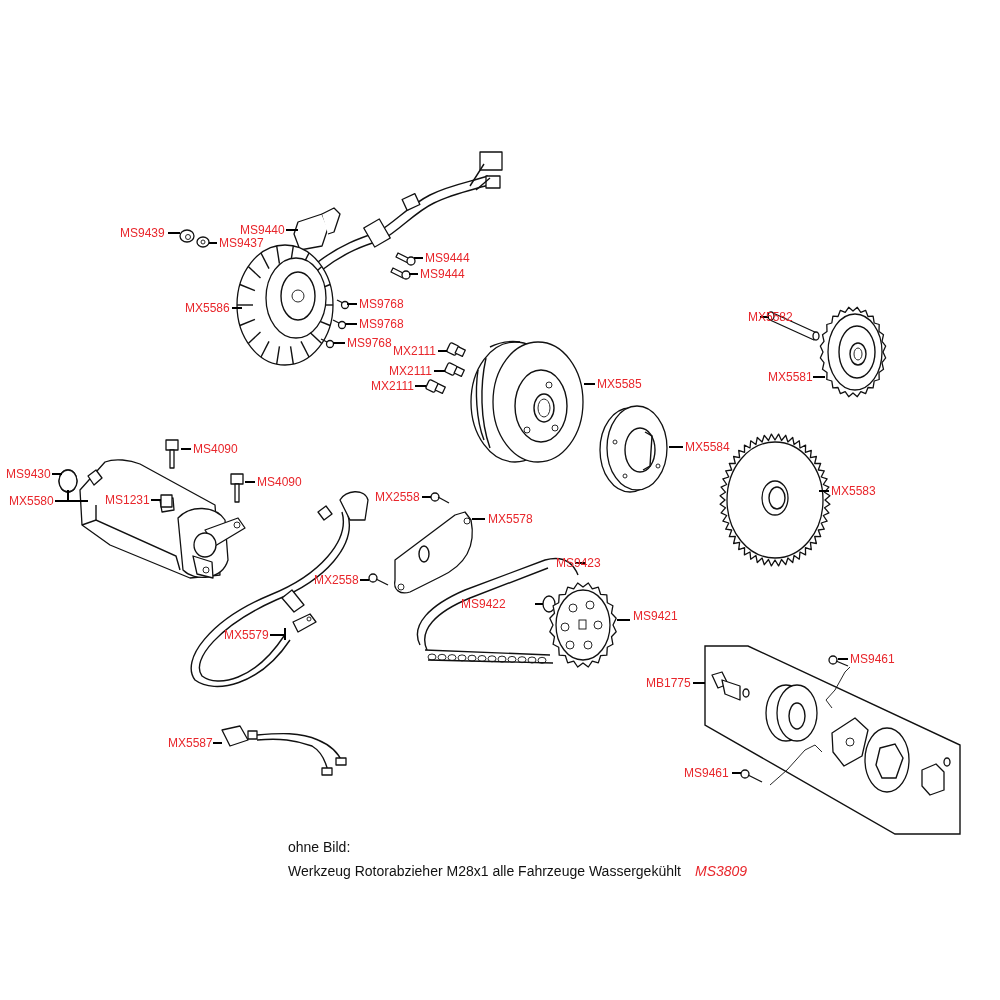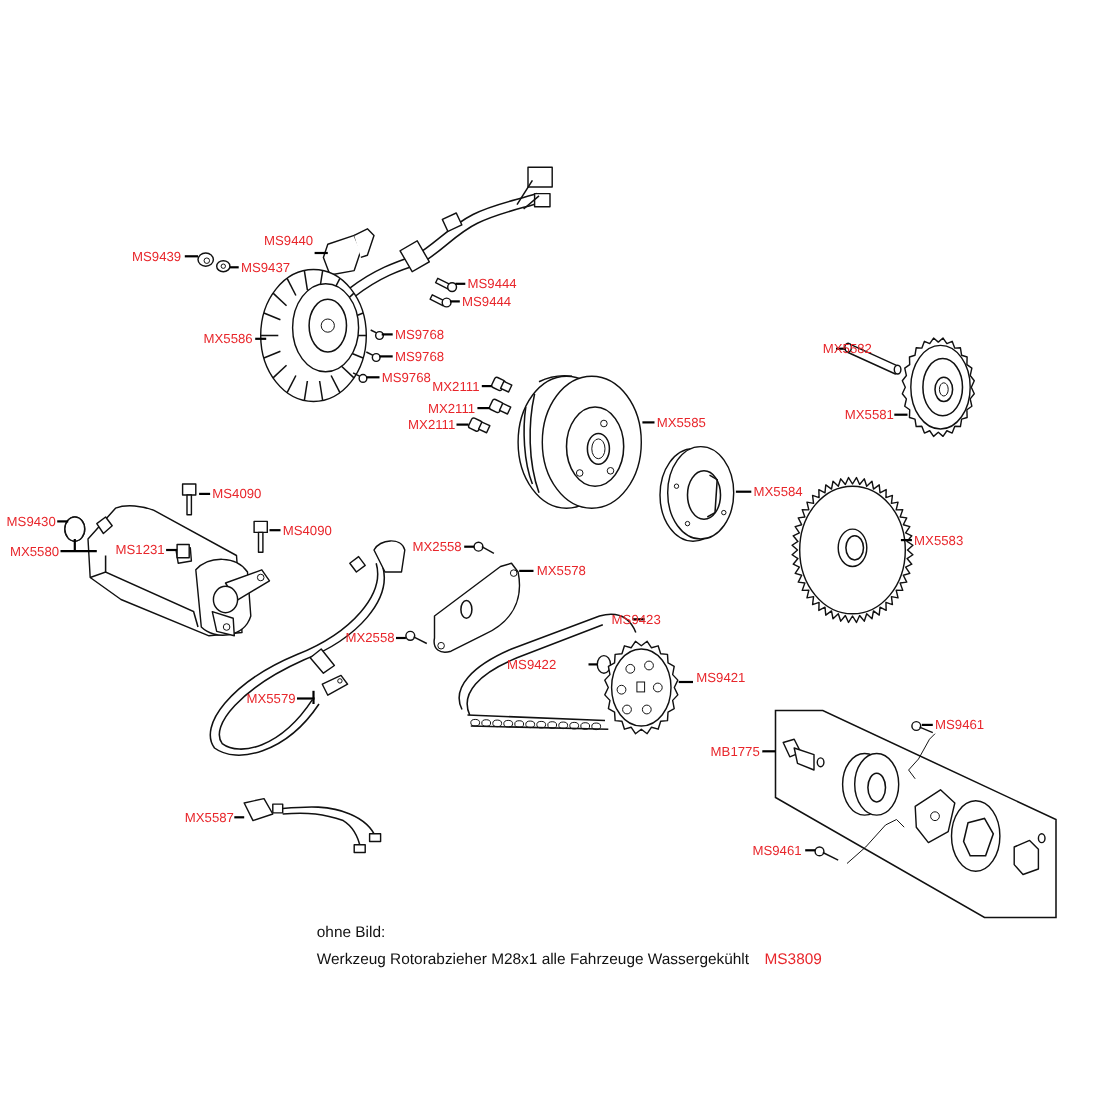--- a/index.html
+++ b/index.html
@@ -1,20 +1,20 @@
 <!DOCTYPE html>
 <html><head>
 <meta charset="utf-8">
 <style>
   html, body { margin:0; padding:0; background:#ffffff; }
   body { width:1000px; height:1000px; position:relative; overflow:hidden; font-family:"Liberation Sans", sans-serif; }
   #diagram { position:absolute; left:0; top:0; width:1000px; height:1000px; }
   .lbl { position:absolute; font-size:12px; color:#e8262b; white-space:nowrap; line-height:13px; cursor:pointer; }
   .note { position:absolute; font-size:14px; color:#111; white-space:nowrap; }
-  .note .code { color:#e8262b; margin-left:14px; }
+  .note .code { color:#e8262b; margin-left:14px;font-style:italic; }
   svg .ln { stroke:#111; stroke-width:1.4; fill:none; }
   svg .pt { stroke:#111; stroke-width:1.3; fill:#fff; stroke-linejoin:round; }
   svg .thin { stroke:#111; stroke-width:0.9; fill:none; }
   svg .lead { stroke:#000; stroke-width:2; }
 </style>
 </head>
 <body>
 
 <svg id="diagram" viewBox="0 0 1000 1000" xmlns="http://www.w3.org/2000/svg">
 
@@ -307,21 +307,21 @@
     <line class="lead" x1="285" y1="628" x2="285" y2="640"></line>
     <line class="lead" x1="838" y1="659" x2="848" y2="659"></line>
     <line class="lead" x1="693" y1="683" x2="705" y2="683"></line>
     <line class="lead" x1="732" y1="773" x2="741" y2="773"></line>
     <line class="lead" x1="213" y1="743" x2="222" y2="743"></line>
   </g>
 </svg>
 
 <div class="lbl" style="left:120px;top:227px">MS9439</div>
 <div class="lbl" style="left:219px;top:237px">MS9437</div>
-<div class="lbl" style="left:240px;top:213px">MS9440</div>
+<div class="lbl" style="left:240px;top:224px">MS9440</div>
 <div class="lbl" style="left:425px;top:252px">MS9444</div>
 <div class="lbl" style="left:420px;top:268px">MS9444</div>
 <div class="lbl" style="left:185px;top:302px">MX5586</div>
 <div class="lbl" style="left:359px;top:298px">MS9768</div>
 <div class="lbl" style="left:359px;top:318px">MS9768</div>
 <div class="lbl" style="left:347px;top:337px">MS9768</div>
 <div class="lbl" style="left:393px;top:345px">MX2111</div>
 <div class="lbl" style="left:389px;top:365px">MX2111</div>
 <div class="lbl" style="left:371px;top:380px">MX2111</div>
 <div class="lbl" style="left:597px;top:378px">MX5585</div>

